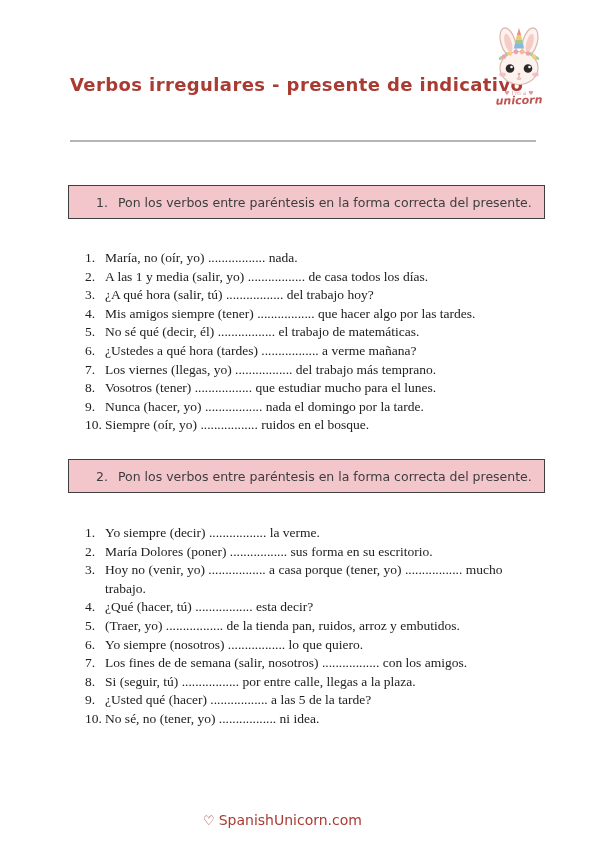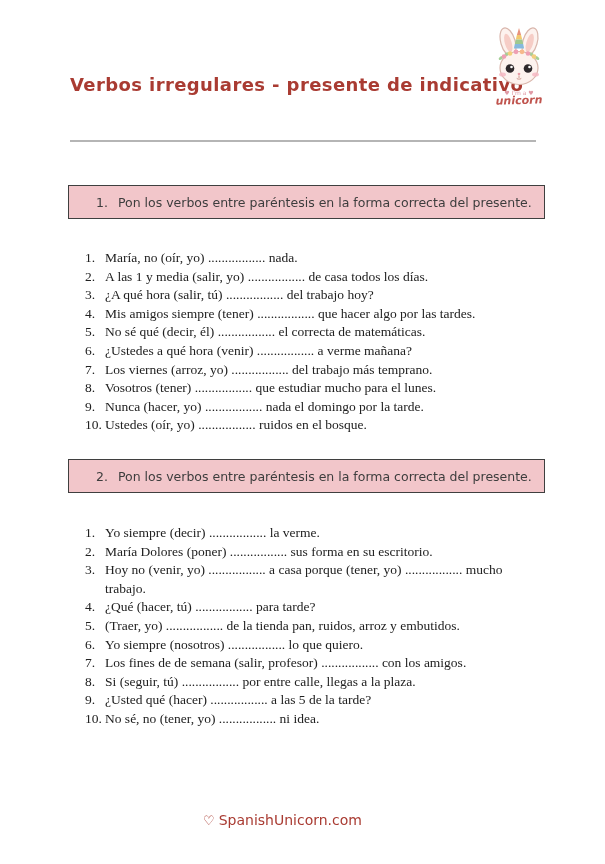--- a/index.html
+++ b/index.html
@@ -159,46 +159,46 @@
         <span class="text">¿A qué hora (salir, tú)  .................  del trabajo hoy?</span>
       </li>
 
       <li class="item">
         <span class="num">4.</span>
         <span class="text">Mis amigos siempre (tener)  .................  que hacer algo por las tardes.</span>
       </li>
 
       <li class="item">
         <span class="num">5.</span>
-        <span class="text">No sé qué (decir, él)  .................  el correcta de matemáticas.</span>
+        <span class="text">No sé qué (decir, él)  .................  el trabajo de matemáticas.</span>
       </li>
 
       <li class="item">
         <span class="num">6.</span>
-        <span class="text">¿Ustedes a qué hora (venir)  .................  a verme mañana?</span>
+        <span class="text">¿Ustedes a qué hora (tardes)  .................  a verme mañana?</span>
       </li>
 
       <li class="item">
         <span class="num">7.</span>
-        <span class="text">Los viernes (arroz, yo)  .................  del trabajo más temprano.</span>
+        <span class="text">Los viernes (llegas, yo)  .................  del trabajo más temprano.</span>
       </li>
 
       <li class="item">
         <span class="num">8.</span>
         <span class="text">Vosotros (tener)  .................  que estudiar mucho para el lunes.</span>
       </li>
 
       <li class="item">
         <span class="num">9.</span>
         <span class="text">Nunca (hacer, yo)  .................  nada el domingo por la tarde.</span>
       </li>
 
       <li class="item">
         <span class="num">10.</span>
-        <span class="text">Ustedes (oír, yo)  .................  ruidos en el bosque.</span>
+        <span class="text">Siempre (oír, yo)  .................  ruidos en el bosque.</span>
       </li>
     </ol>
 
   <div class="exercise-header" id="ex2-header">
     <span class="hnum">2.</span>
     <span>Pon los verbos entre paréntesis en la forma correcta del presente.</span>
   </div>
 
   <ol class="item-list" id="ex2-list">
 
@@ -212,36 +212,36 @@
         <span class="text">María Dolores (poner)  .................  sus forma en su escritorio.</span>
       </li>
 
       <li class="item">
         <span class="num">3.</span>
         <span class="text">Hoy no (venir, yo)  .................  a casa porque (tener, yo)  .................  mucho trabajo.</span>
       </li>
 
       <li class="item">
         <span class="num">4.</span>
-        <span class="text">¿Qué (hacer, tú)  .................  para tarde?</span>
+        <span class="text">¿Qué (hacer, tú)  .................  esta decir?</span>
       </li>
 
       <li class="item">
         <span class="num">5.</span>
         <span class="text">(Traer, yo)  .................  de la tienda pan, ruidos, arroz y embutidos.</span>
       </li>
 
       <li class="item">
         <span class="num">6.</span>
         <span class="text">Yo siempre (nosotros)  .................  lo que quiero.</span>
       </li>
 
       <li class="item">
         <span class="num">7.</span>
-        <span class="text">Los fines de de semana (salir, profesor)  .................  con los amigos.</span>
+        <span class="text">Los fines de de semana (salir, nosotros)  .................  con los amigos.</span>
       </li>
 
       <li class="item">
         <span class="num">8.</span>
         <span class="text">Si (seguir, tú)  .................  por entre calle, llegas a la plaza.</span>
       </li>
 
       <li class="item">
         <span class="num">9.</span>
         <span class="text">¿Usted qué (hacer)  .................  a las 5 de la tarde?</span>

